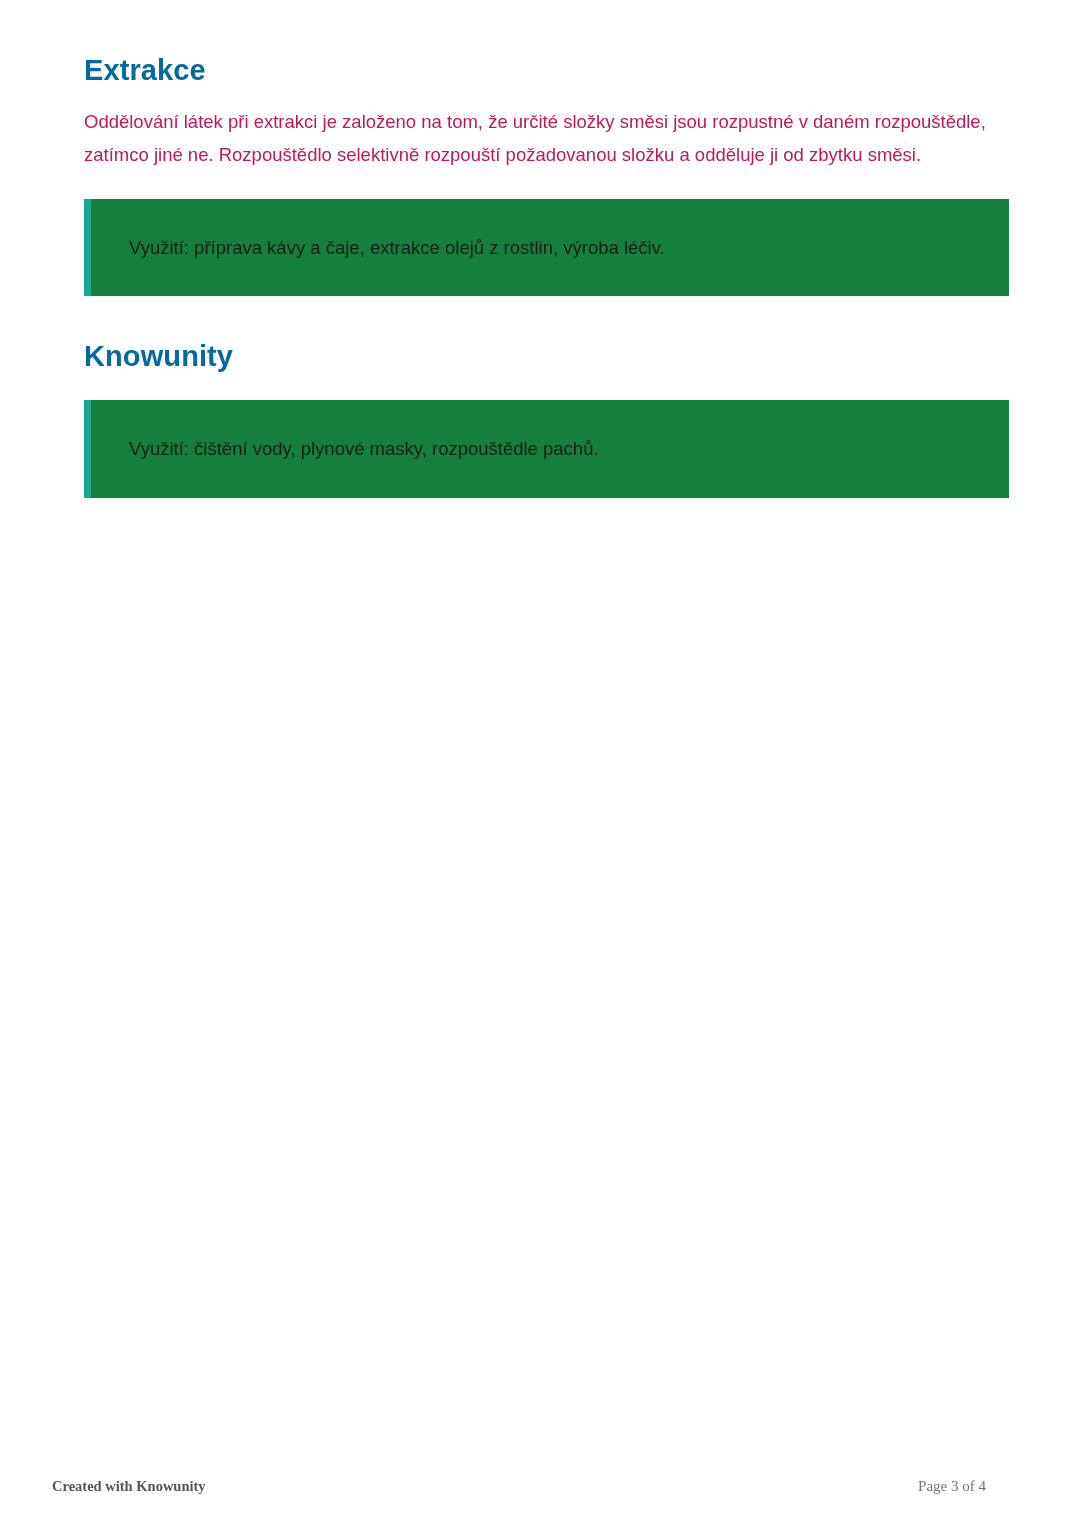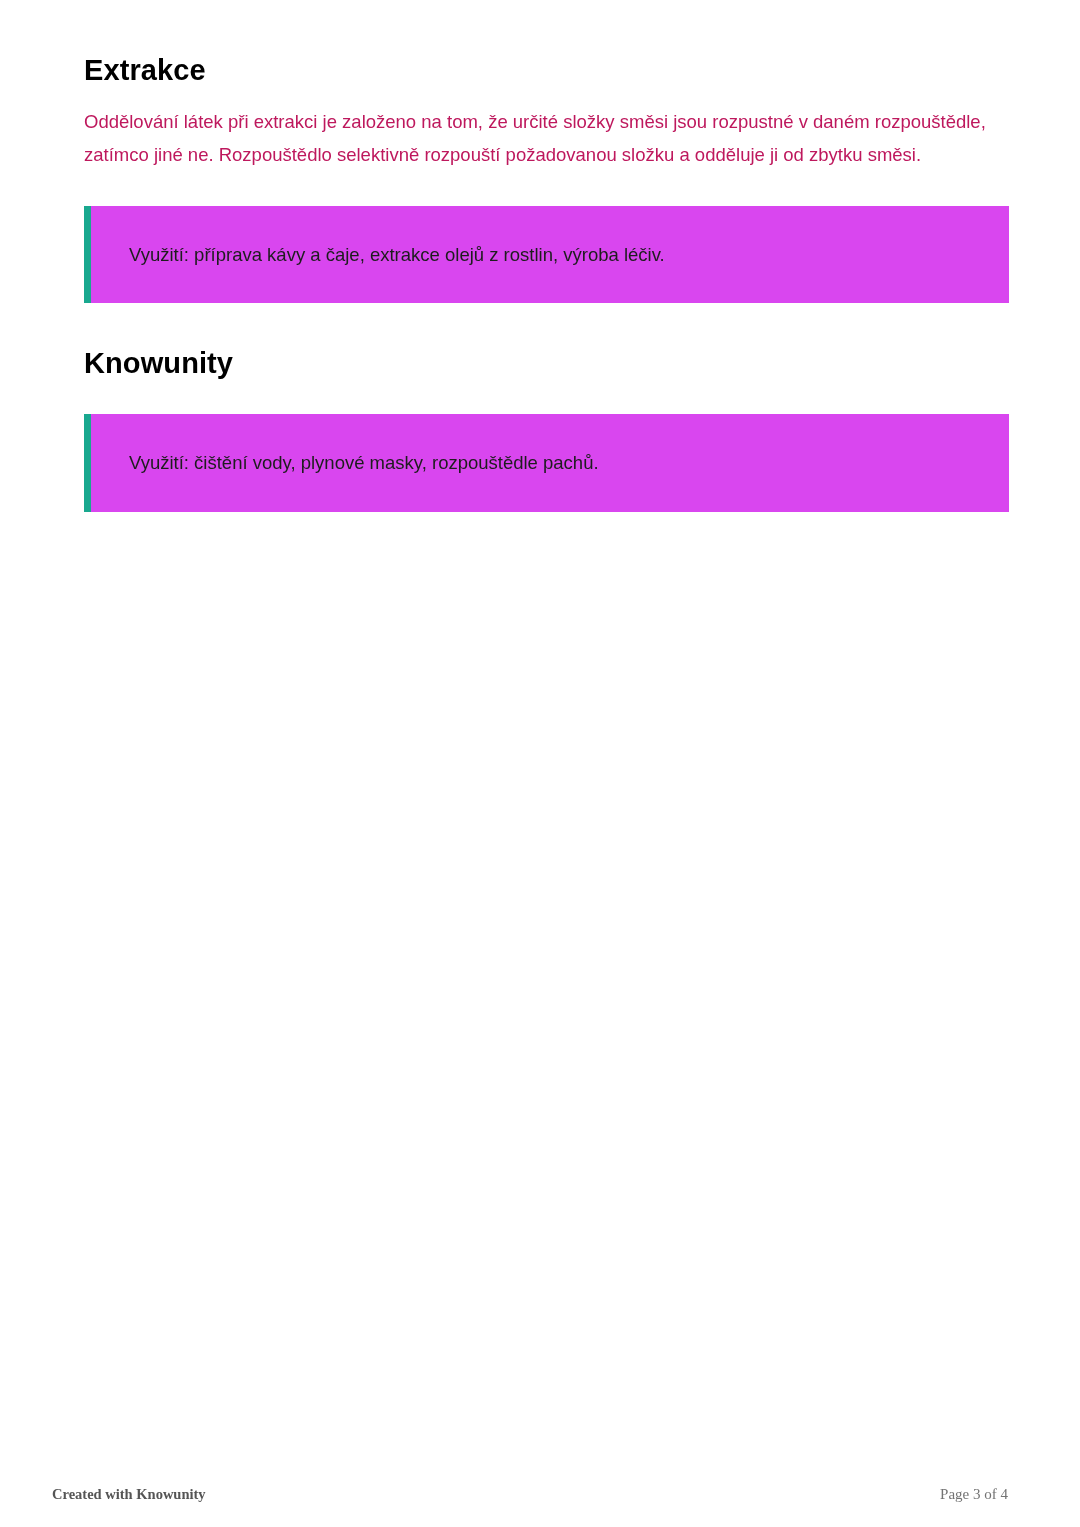--- a/index.html
+++ b/index.html
@@ -21,60 +21,60 @@
     left: 0;
     width: 1080px;
     height: 1527px;
     box-sizing: border-box;
     padding: 40px 72px 0 84px;
   }
   .content {
     width: 925px;
   }
   h2.section-heading {
-    color: #000000;
+    color: #0369a1;
     font-size: 29px;
     font-weight: bold;
     margin: 0;
     letter-spacing: 0.1px;
   }
   #heading-extrakce {
     margin-top: 14px;
   }
   #heading-absorpce {
     margin-top: 44px;
   }
   p.body-text {
     font-size: 18.5px;
     line-height: 1.78;
     color: #be185d;
     margin: 19px 0 0 0;
     max-width: 905px;
   }
   .callout {
-    margin-top: 34px;
-    background: #d946ef;
+    margin-top: 27px;
+    background: #15803d;
     border-left: 7px solid #19a88f;
     box-sizing: border-box;
     width: 925px;
     padding: 34px 28px 34px 38px;
   }
   .callout-text {
     font-size: 18.5px;
     line-height: 1.6;
     color: #1d1d1d;
     margin: 0;
   }
   .footer {
     position: absolute;
     left: 0;
     right: 0;
-    bottom: 18px;
+    bottom: 26px;
     height: 30px;
-    padding: 0 72px 0 52px;
+    padding: 0 94px 0 52px;
     box-sizing: border-box;
     display: flex;
     align-items: center;
     justify-content: space-between;
   }
   .footer-left {
     font-family: "Liberation Serif", serif;
     font-weight: bold;
     font-size: 14.5px;
     color: #555555;

